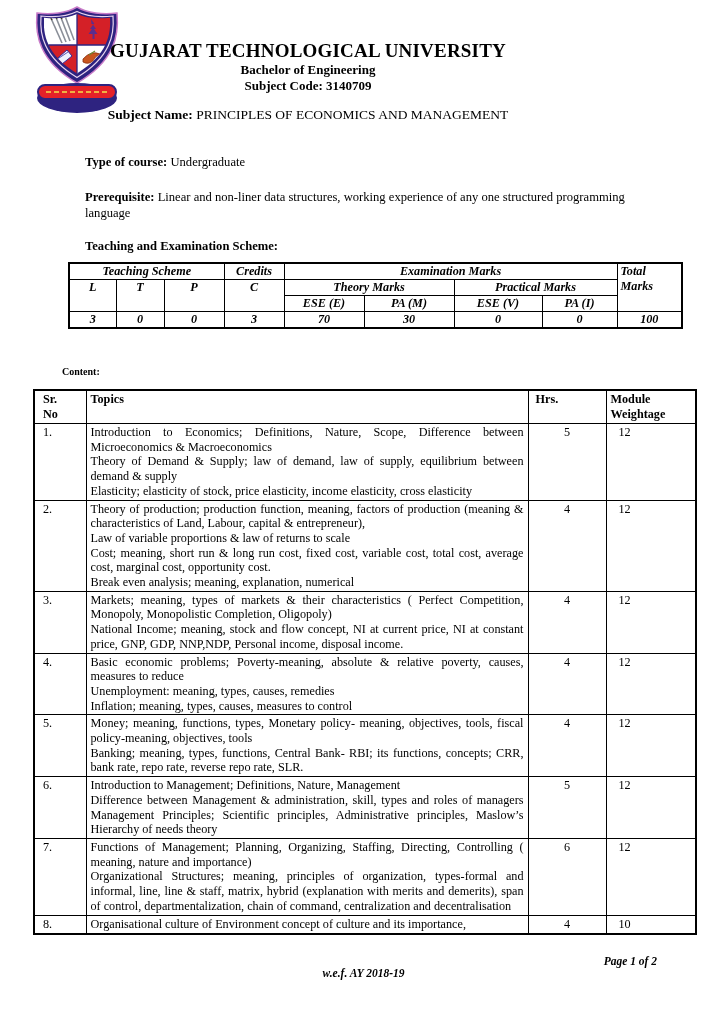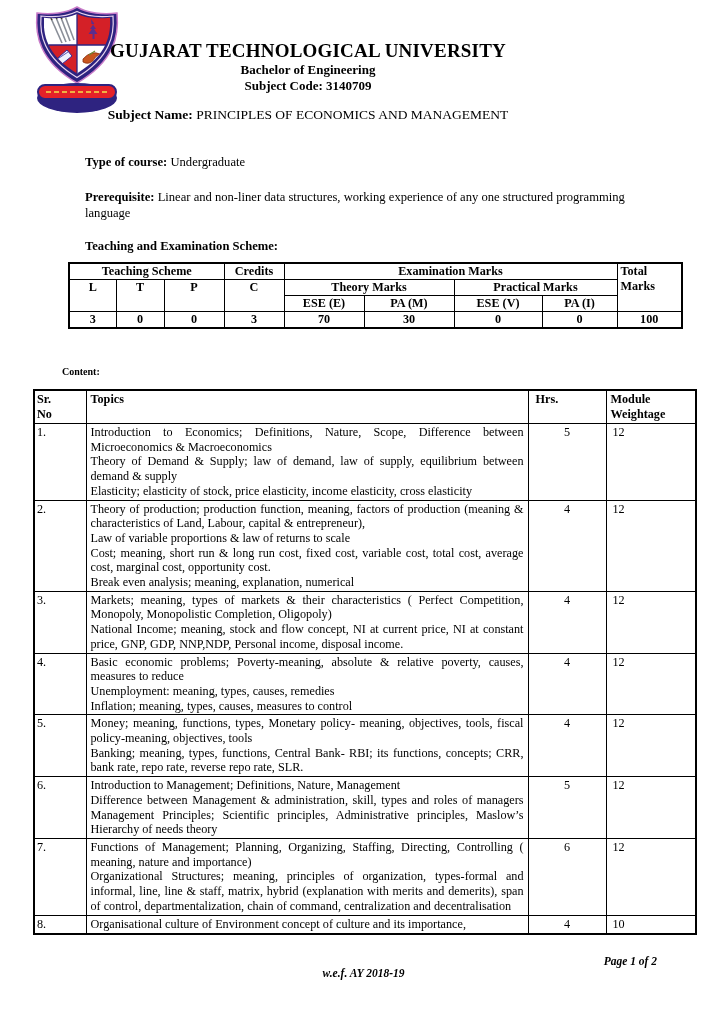--- a/index.html
+++ b/index.html
@@ -13,34 +13,34 @@
   .head .uni{font-size:19px;font-weight:bold;line-height:22px;letter-spacing:.2px;}
   .head .sub{font-size:13px;font-weight:bold;line-height:16px;}
   .head .subjline{font-size:13.5px;line-height:17px;margin-top:12px;}
   .head .subjline b{font-weight:bold;}
   .typeline{position:absolute;left:85px;top:155px;font-size:12.6px;}
   .prereq{position:absolute;left:85px;top:189px;width:566px;font-size:12.6px;line-height:16px;}
   .schemehead{position:absolute;left:85px;top:239px;font-size:12.6px;font-weight:bold;}
   b{font-weight:bold;}
 
   table{border-collapse:collapse;}
-  .scheme-table{position:absolute;left:68px;top:262px;width:613px;font-size:12.2px;border:2px solid #000;table-layout:fixed;}
+  .scheme-table{position:absolute;left:68px;top:262px;width:613px;font-size:12.2px;border:2px solid #000;table-layout:fixed;font-style:italic;}
   .scheme-table td,.scheme-table th{border:1px solid #000;padding:0 3px;height:15px;font-weight:bold;}
   .scheme-table .ctr{text-align:center;}
   .scheme-table .top{vertical-align:top;}
   .scheme-table .totalcell{vertical-align:top;text-align:left;line-height:15px;}
 
   .contenthead{position:absolute;left:62px;top:366px;font-size:10px;font-weight:bold;}
   .content-table{position:absolute;left:33px;top:389px;width:662px;font-size:12.2px;border:2px solid #000;table-layout:fixed;}
   .content-table th,.content-table td{border:1px solid #000;vertical-align:top;padding:1px 4px;text-align:left;font-weight:normal;}
   .content-table th{font-weight:bold;line-height:15px;}
-  .content-table .c-sr{padding-left:2px;}
+  .content-table .c-sr{padding-left:8px;}
   .content-table .c-topic .para{text-align:justify;line-height:14.7px;}
   .content-table .c-hrs{text-align:center;}
-  .content-table .c-wt{padding-left:6px;}
+  .content-table .c-wt{padding-left:12px;}
 
   .page-note{position:absolute;top:955px;left:33px;width:624px;text-align:right;font-size:11.5px;font-weight:bold;font-style:italic;}
   .wef-note{position:absolute;top:967px;left:0;width:727px;text-align:center;font-size:11.5px;font-weight:bold;font-style:italic;}
 </style>
 </head>
 <body>
 
 <div class="logo">
   <svg width="101" height="112" viewBox="0 0 101 112">
 

